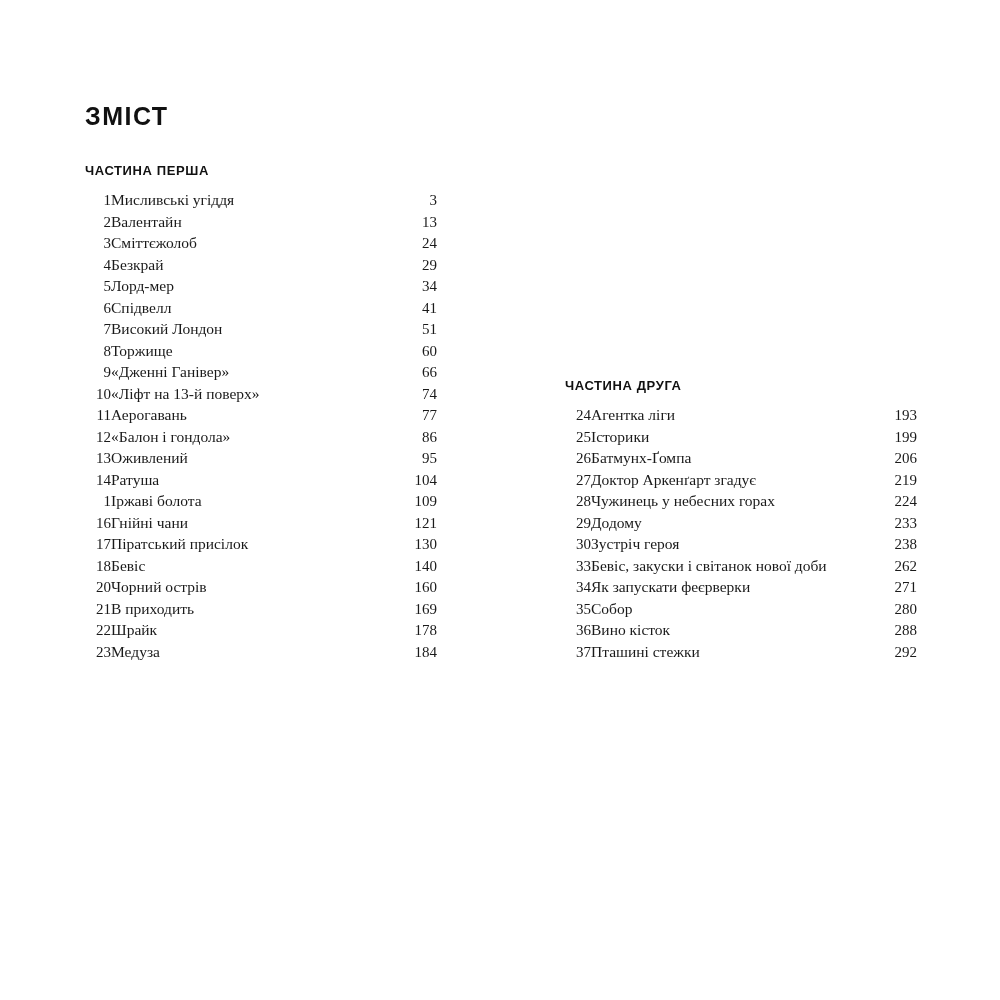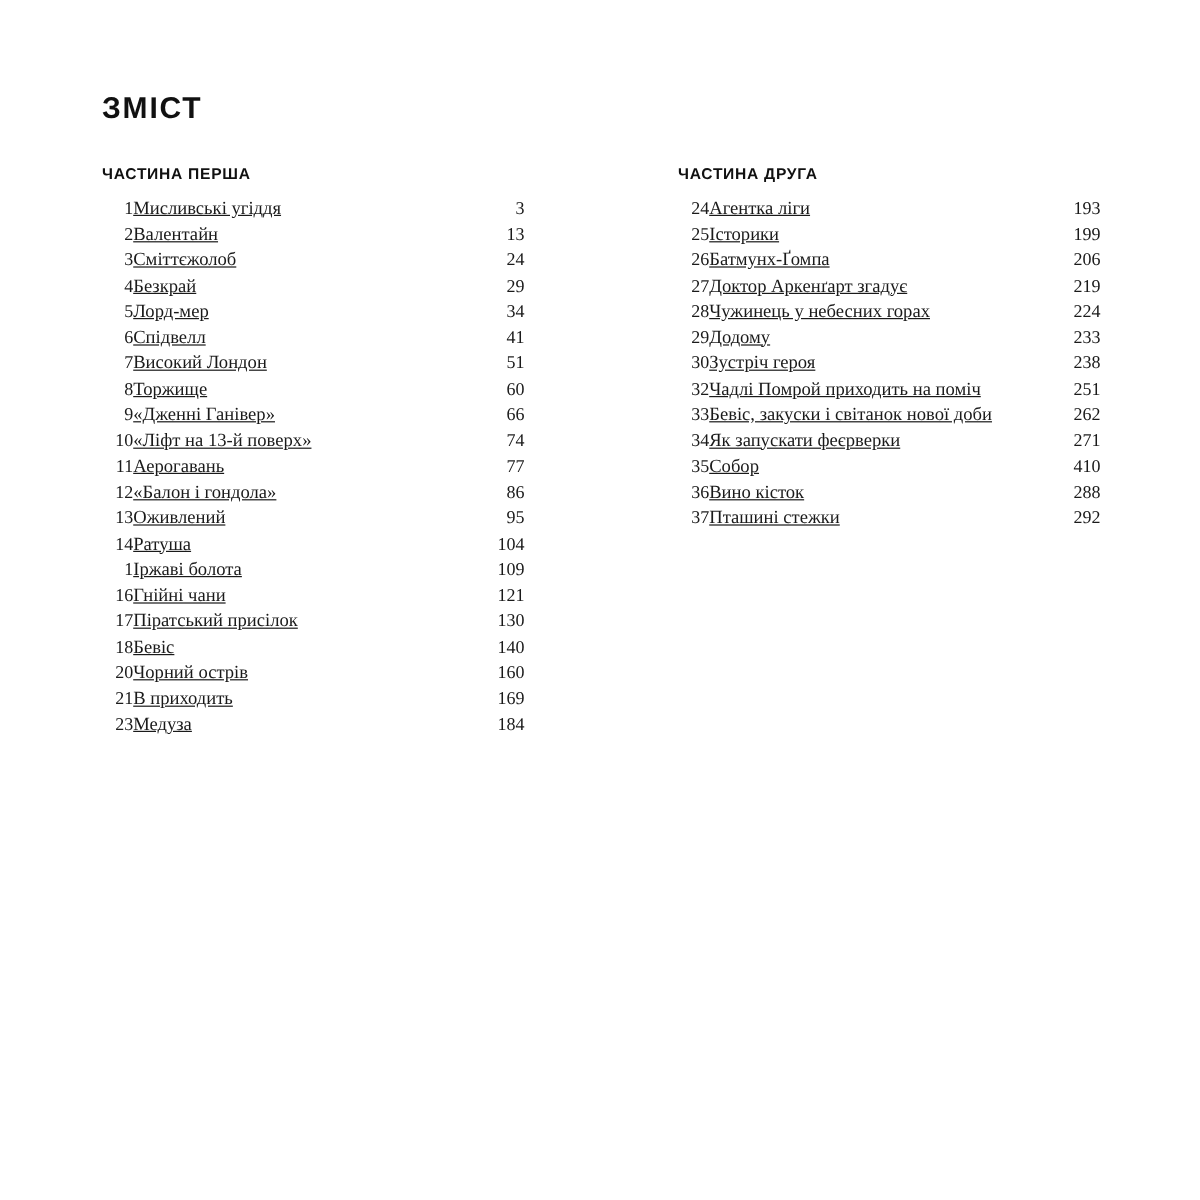--- a/index.html
+++ b/index.html
@@ -11,34 +11,34 @@
     height: 1000px;
     background: #ffffff;
     font-family: "Liberation Serif", serif;
     color: #1a1a1a;
   }
   .page {
     position: relative;
     width: 1000px;
     height: 845px;
     box-sizing: border-box;
-    padding: 76px 70px 0 85px;
+    padding: 102px 70px 0 85px;
   }
   .toc-title {
     font-family: "Liberation Sans", sans-serif;
     font-size: 25px;
     font-weight: 700;
     letter-spacing: 1.5px;
     color: #111;
     margin: 0 0 32px 0;
   }
   .columns {
     display: flex;
     flex-direction: row;
-    align-items: flex-start;
+    align-items: flex-end;
     gap: 128px;
   }
   .column {
     width: 352px;
   }
   .part-heading {
     font-family: "Liberation Sans", sans-serif;
     font-size: 13px;
     font-weight: 700;
     letter-spacing: 0.6px;
@@ -57,21 +57,20 @@
     white-space: nowrap;
   }
   td.num {
     width: 26px;
     text-align: right;
     padding-right: 9px;
     font-size: 15px;
   }
   td.title {
     text-align: left;
-    text-decoration: underline;
   }
   td.page-no {
     width: 34px;
     text-align: right;
     font-size: 15px;
   }
 </style>
 </head>
 <body>
 
@@ -178,20 +177,25 @@
             <td class="num">20</td>
             <td class="title">Чорний острів</td>
             <td class="page-no">160</td>
           </tr>
           <tr>
             <td class="num">21</td>
             <td class="title">В приходить</td>
             <td class="page-no">169</td>
           </tr>
           <tr>
+            <td class="num">22</td>
+            <td class="title">Шрайк</td>
+            <td class="page-no">178</td>
+          </tr>
+          <tr>
             <td class="num">23</td>
             <td class="title">Медуза</td>
             <td class="page-no">184</td>
           </tr>
         </tbody>
       </table>
     </div>
 
     <div class="column">
       <div class="part-heading">ЧАСТИНА ДРУГА</div>
@@ -226,38 +230,33 @@
             <td class="num">29</td>
             <td class="title">Додому</td>
             <td class="page-no">233</td>
           </tr>
           <tr>
             <td class="num">30</td>
             <td class="title">Зустріч героя</td>
             <td class="page-no">238</td>
           </tr>
           <tr>
-            <td class="num">32</td>
-            <td class="title">Чадлі Помрой приходить на поміч</td>
-            <td class="page-no">251</td>
-          </tr>
-          <tr>
             <td class="num">33</td>
             <td class="title">Бевіс, закуски і світанок нової доби</td>
             <td class="page-no">262</td>
           </tr>
           <tr>
             <td class="num">34</td>
             <td class="title">Як запускати феєрверки</td>
             <td class="page-no">271</td>
           </tr>
           <tr>
             <td class="num">35</td>
             <td class="title">Собор</td>
-            <td class="page-no">410</td>
+            <td class="page-no">280</td>
           </tr>
           <tr>
             <td class="num">36</td>
             <td class="title">Вино кісток</td>
             <td class="page-no">288</td>
           </tr>
           <tr>
             <td class="num">37</td>
             <td class="title">Пташині стежки</td>
             <td class="page-no">292</td>

